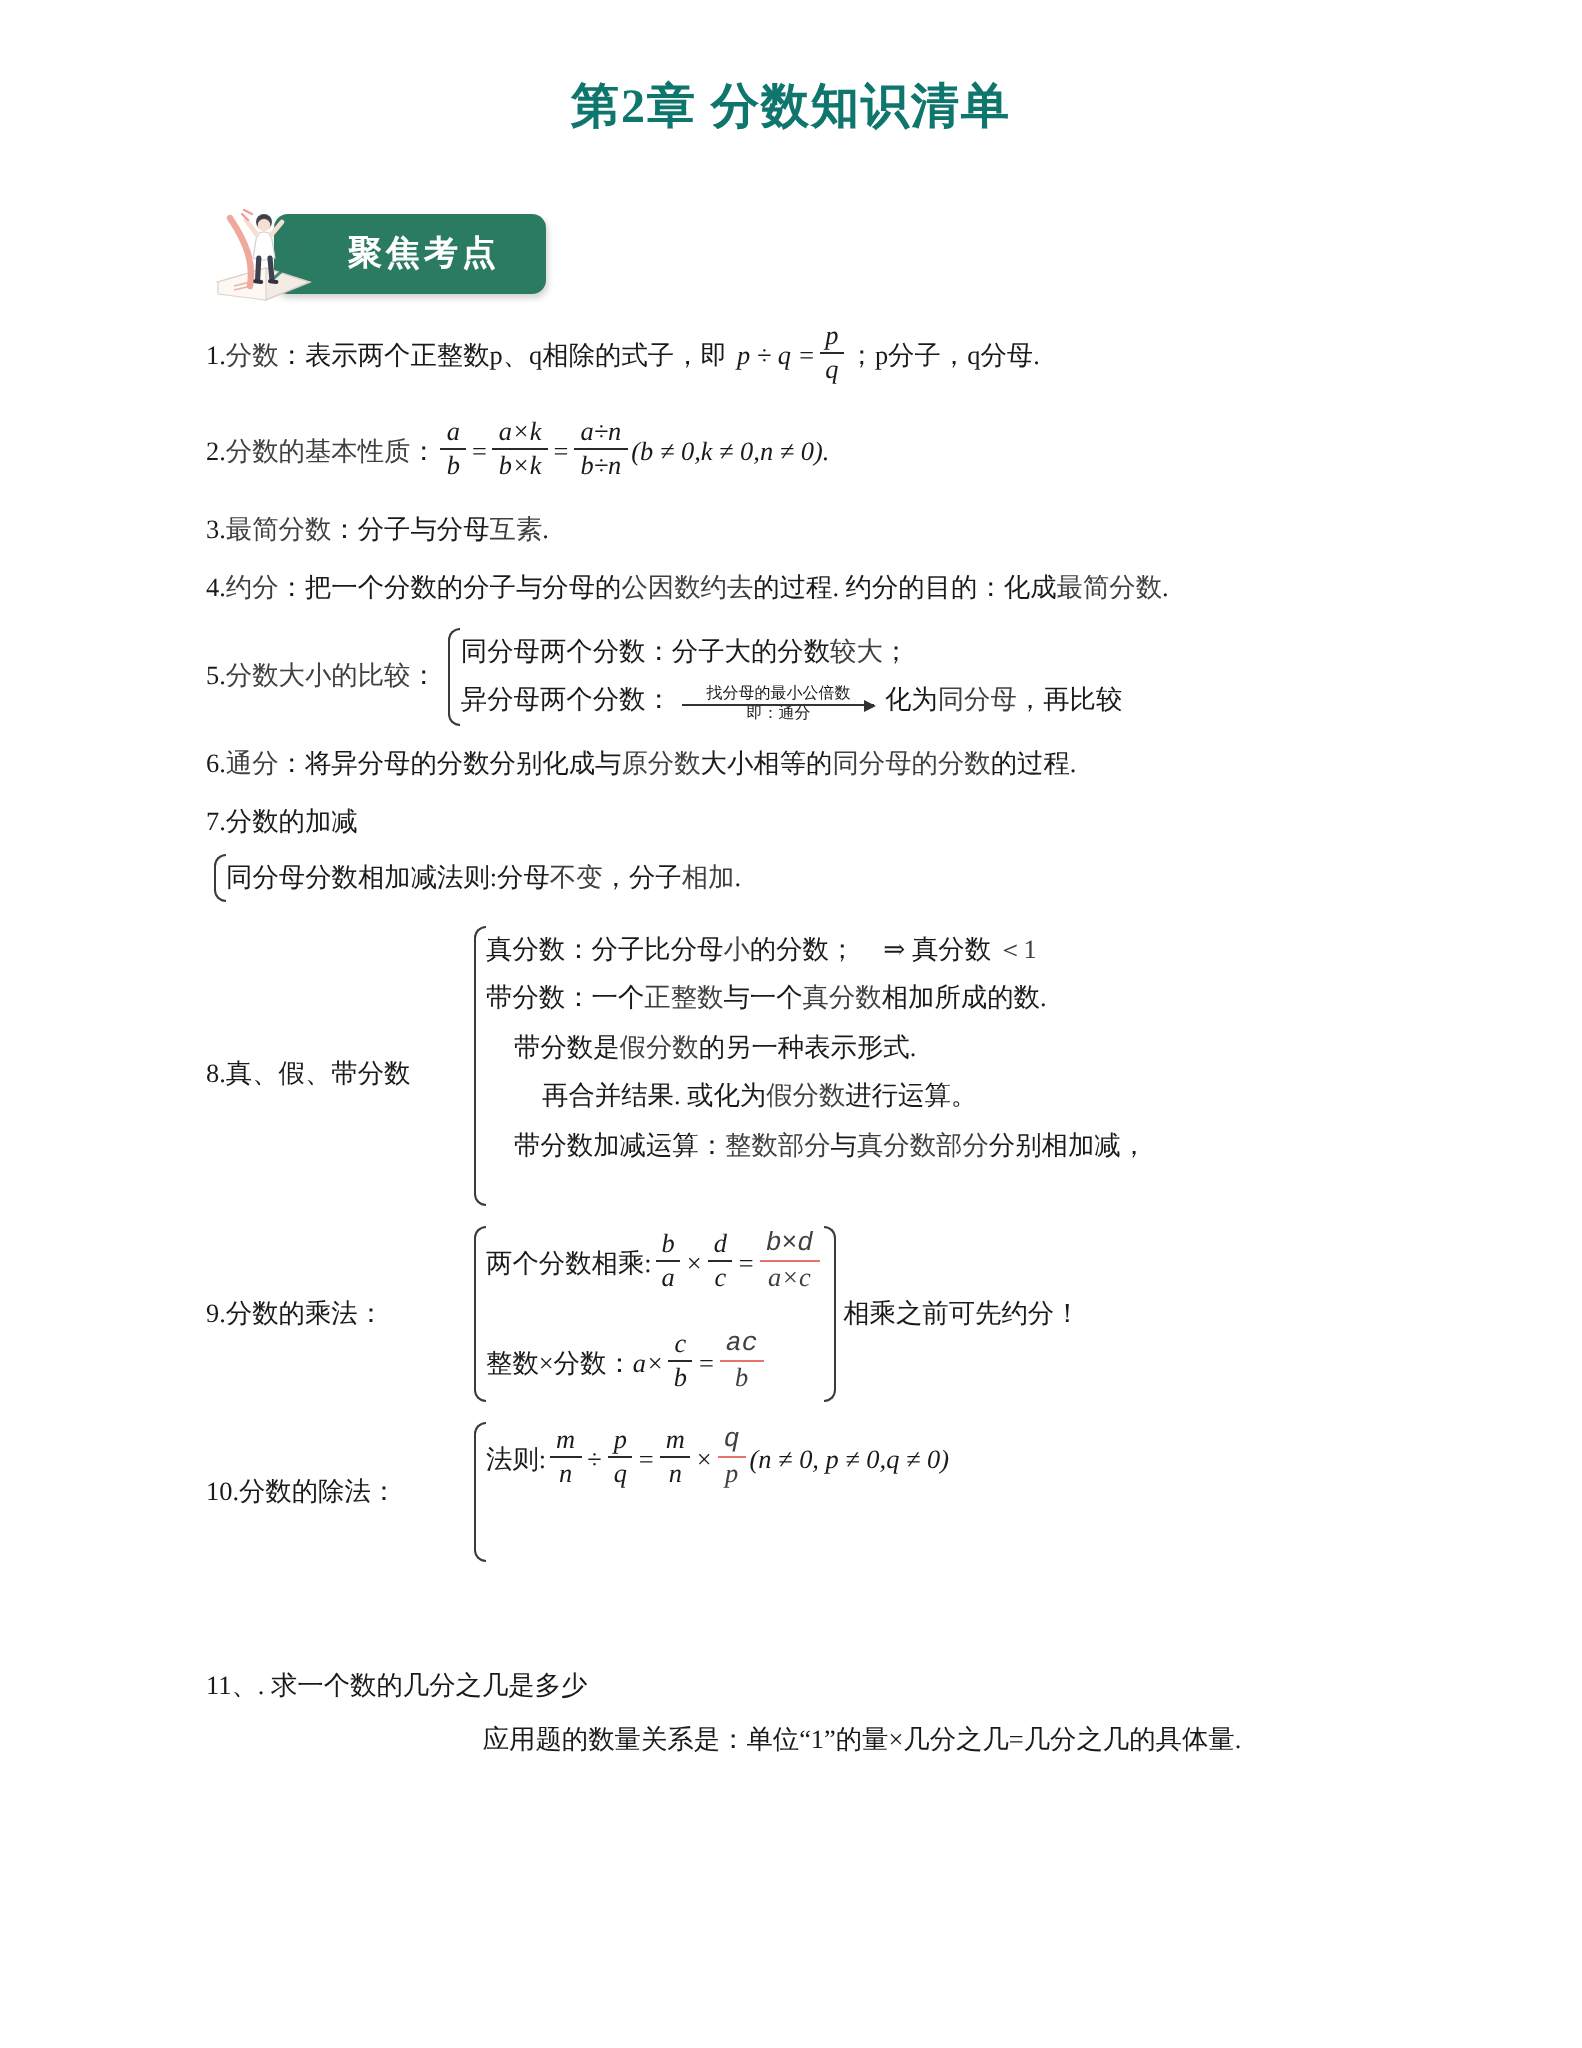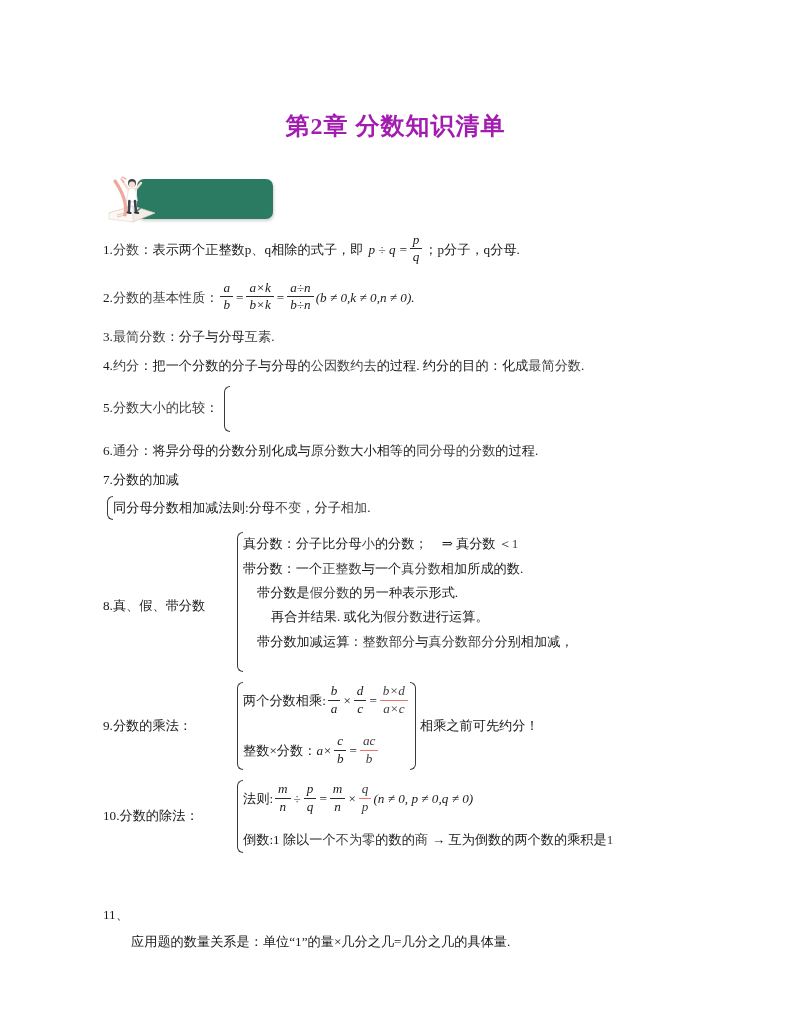--- a/index.html
+++ b/index.html
@@ -19,26 +19,26 @@
     position: relative;
     width: 791px;
     height: 1024px;
     padding: 0;
     box-sizing: border-box;
   }
 
   
   .doc-title {
     text-align: center;
-    color: #a21caf;
+    color: #0f766e;
     font-size: 24px;
     font-weight: bold;
     letter-spacing: 1px;
     margin: 0;
-    padding-top: 112px;
+    padding-top: 40px;
     line-height: 1.2;
     font-family: "Liberation Serif", "DejaVu Serif", serif;
   }
 
   
   .banner-wrap {
     position: relative;
     margin-top: 32px;
     margin-left: 103px;
     height: 52px;
@@ -102,21 +102,21 @@
     display: inline-flex;
     flex-direction: column;
     vertical-align: middle;
     text-align: center;
     margin: 0 2px;
     position: relative;
     top: -1px;
   }
   .frac .nume { padding: 0 3px; border-bottom: 1px solid #2a2a2a; line-height: 1.25; }
   .frac .deno { padding: 0 3px; line-height: 1.25; }
-  .frac.red-f .nume { border-bottom-color: #e8736a; }
+  .frac.red-f .nume { border-bottom-color: #e8736a; font-family: Liberation Mono, monospace; }
 
   .cbrace {
     position: relative;
     width: 10px;
     flex: none;
     align-self: stretch;
   }
   .cbrace::before,
   .cbrace::after {
     content: "";
@@ -198,21 +198,21 @@
     top: -3px;
     border-left: 6px solid #333;
     border-top: 3px solid transparent;
     border-bottom: 3px solid transparent;
   }
   .arrow-under { font-size: 8px; line-height: 1.1; white-space: nowrap; }
 
   .indent-1 { padding-left: 14px; }
 
   .item11 { margin-top: 52px; }
-  .item11 .sub { padding-left: 28px; margin-top: 7px; }
+  .item11 .sub { padding-left: 28px; margin-top: 7px; text-align: center; }
 </style>
 </head>
 <body>
 
 <div class="page">
 
   <h1 class="doc-title">第2章  分数知识清单</h1>
 
   <div class="banner-wrap">
     <div class="banner-pill"></div>
@@ -225,20 +225,21 @@
       <circle cx="29" cy="10" r="4" fill="#4a4a55"></circle>
       <path d="M25.5 9 q3.5 -5 7 0 q -3.5 -2.5 -7 0" fill="#3b3b46"></path>
       <circle cx="29" cy="11.6" r="3.1" fill="#f6ded1"></circle>
       <path d="M25.5 16 q3.5 -2 7 0 l2 12 q-5.5 2 -11 0 Z" fill="#ffffff" stroke="#cfcfd6" stroke-width="0.6"></path>
       <path d="M25.6 16.5 L20 9" stroke="#f6ded1" stroke-width="2.4" stroke-linecap="round"></path>
       <path d="M32.6 16.5 L38 10" stroke="#f6ded1" stroke-width="2.4" stroke-linecap="round"></path>
       <path d="M26.4 28 l-0.6 11 M32 28 l1 11" stroke="#3e4250" stroke-width="2.6" stroke-linecap="round"></path>
       <path d="M24.6 39.6 l3 0.4 M32 39.6 l3.2 0.4" stroke="#2f3340" stroke-width="2" stroke-linecap="round"></path>
       <path d="M18 6 l3 3 M19 4 l4 2" stroke="#ef9e92" stroke-width="1.2" stroke-linecap="round"></path>
     </svg>
+    <div class="banner-label">聚焦考点</div>
   </div>
 
   <div class="content">
 
     <div class="item">
       <div class="row">
         <span class="num">1.</span>
         <span class="red">分数</span>
         <span>：</span>
         <span>表示两个正整数p、q相除的式子，即</span>
@@ -299,20 +300,34 @@
     </div>
 
     <div class="item" style="margin-top:9px">
       <div class="row-top" style="min-height:46px">
         <span class="lead" style="align-self:center">
           <span class="num">5.</span>
           <span class="red">分数大小的比较</span>
           <span>：</span>
         </span>
         <span class="cbrace"></span>
+        <span class="lines">
+          <span class="line">
+            <span>同分母两个分数：分子大的分数</span><span class="red">较大</span><span>；</span>
+          </span>
+          <span class="line">
+            <span>异分母两个分数：</span>
+            <span class="arrow-stack">
+              <span class="arrow-over">找分母的最小公倍数</span>
+              <span class="arrow-line"></span>
+              <span class="arrow-under">即：通分</span>
+            </span>
+            <span>化为</span><span class="red">同分母</span><span>，再比较</span>
+          </span>
+        </span>
       </div>
     </div>
 
     <div class="item" style="margin-top:6px">
       <div class="row">
         <span class="num">6.</span>
         <span class="red">通分</span>
         <span>：</span>
         <span>将异分母的分数分别化成与</span>
         <span class="red">原分数</span>
@@ -434,28 +449,26 @@
               <span class="nume">m</span>
               <span class="deno">n</span>
             </span>
             <span class="op">×</span>
             <span class="frac m red red-f">
               <span class="nume">q</span>
               <span class="deno">p</span>
             </span>
             <span class="m">(n ≠ 0, p ≠ 0,q ≠ 0)</span>
           </span>
-          <span class="line">
-            <span>倒数:1 除以一个</span><span class="red">不为零</span><span>的数的</span><span class="red">商</span><span style="padding-left:4px">→ 互为倒数的两个数的乘积是</span><span class="red">1</span>
-          </span>
         </span>
       </div>
     </div>
 
     <div class="item item11">
       <div class="row">
         <span class="num">11、</span>
+        <span>. 求一个数的几分之几是多少</span>
       </div>
       <div class="sub">应用题的数量关系是：单位“1”的量×几分之几=几分之几的具体量.</div>
     </div>
 
   </div>
 </div>
 
 </body></html>

